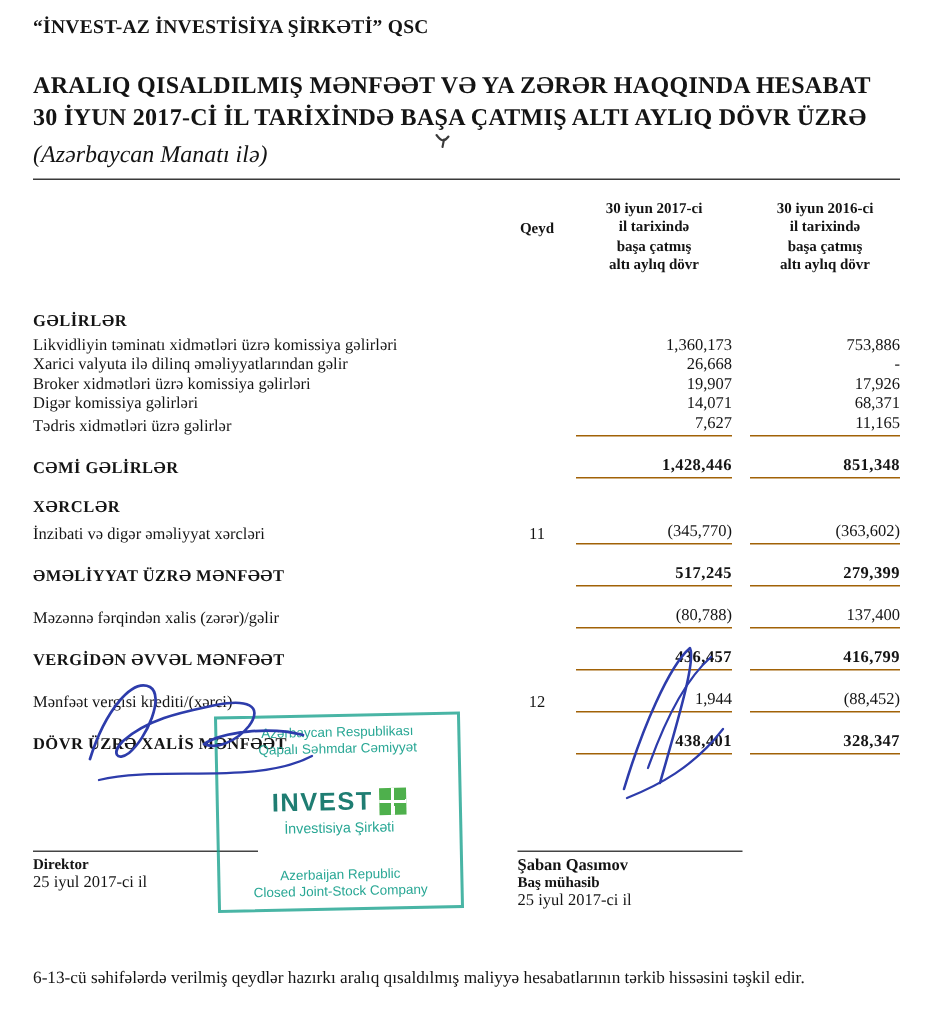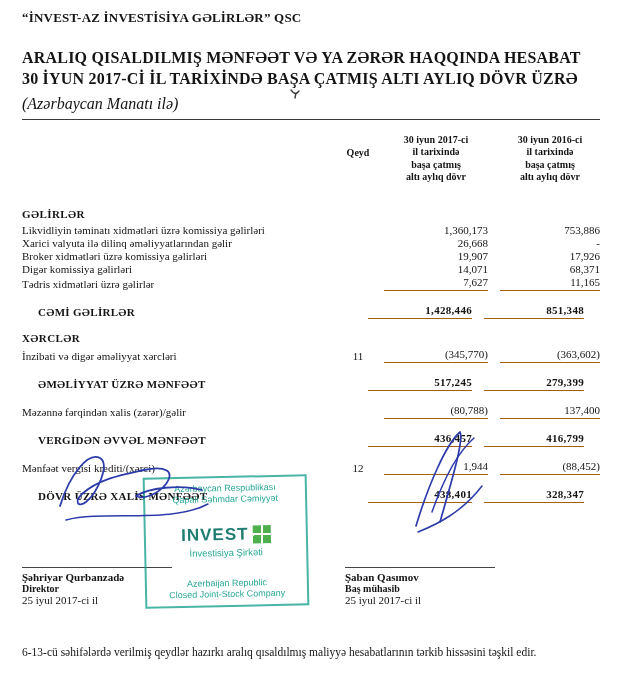--- a/index.html
+++ b/index.html
@@ -17,21 +17,21 @@
   .c-qeyd{width:52px;text-align:center;}
   .colheads .c-qeyd{padding-top:13px;}
   .c-val1{width:104px;text-align:right;box-sizing:border-box;}
   .c-val2{width:100px;margin-left:12px;text-align:right;box-sizing:border-box;}
   .colheads .c-val1,.colheads .c-val2{text-align:center;white-space:pre-line;line-height:1.25;}
 
   .trow{display:flex;align-items:flex-end;font-size:11px;line-height:13px;}
   .trow .c-label{flex:1;padding-right:6px;}
   .section{font-weight:bold;letter-spacing:.4px;margin:13px 0 3px 0;}
   .section.first{margin-top:24px;}
-  .total{font-weight:bold;letter-spacing:.3px;margin:13px 16px;}
+  .total{font-weight:bold;letter-spacing:.3px;margin:13px 0;}
   .u{border-bottom:1px solid #a16207;padding-bottom:1px;}
 
   
   .sig-area{display:flex;margin-top:64px;}
   .sig-col{box-sizing:border-box;}
   .sig-col.left{width:323px;}
   .sig-col.right{flex:1;}
   .sig-line{width:150px;border-top:1px solid #444;margin-bottom:3px;}
   .sig-name{font-size:11px;font-weight:bold;}
   .sig-role{font-size:10px;font-weight:bold;}
@@ -58,21 +58,21 @@
   .ink-left{left:48px;top:444px;}
   .ink-right{left:388px;top:426px;}
   .pen-mark{position:absolute;left:288px;top:86px;z-index:1;}
   .pen-mark path{fill:none;stroke:#3a3a3a;stroke-width:1.4;stroke-linecap:round;}
 </style>
 </head>
 <body>
 
 <div class="page">
 
-  <div class="company">“İNVEST-AZ İNVESTİSİYA GƏLİRLƏR” QSC</div>
+  <div class="company">“İNVEST-AZ İNVESTİSİYA ŞİRKƏTİ” QSC</div>
 
   <div class="rep-title">
     <div>ARALIQ QISALDILMIŞ MƏNFƏƏT VƏ YA ZƏRƏR HAQQINDA HESABAT</div>
     <div>30 İYUN 2017-Cİ İL TARİXİNDƏ BAŞA ÇATMIŞ ALTI AYLIQ DÖVR ÜZRƏ</div>
   </div>
   <div class="currency">(Azərbaycan Manatı ilə)</div>
   <div class="head-rule"></div>
 
   <div class="colheads">
     <div class="c-label"></div>
@@ -171,21 +171,20 @@
   <div class="trow total">
     <div class="c-label">DÖVR ÜZRƏ XALİS MƏNFƏƏT</div>
     <div class="c-qeyd"></div>
     <div class="c-val1 u">438,401</div>
     <div class="c-val2 u">328,347</div>
   </div>
 
   <div class="sig-area">
     <div class="sig-col left">
       <div class="sig-line"></div>
-      <div class="sig-name">Şəhriyar Qurbanzadə</div>
       <div class="sig-role">Direktor</div>
       <div class="sig-date">25 iyul 2017-ci il</div>
     </div>
     <div class="sig-col right">
       <div class="sig-line"></div>
       <div class="sig-name">Şaban Qasımov</div>
       <div class="sig-role">Baş mühasib</div>
       <div class="sig-date">25 iyul 2017-ci il</div>
     </div>
   </div>

